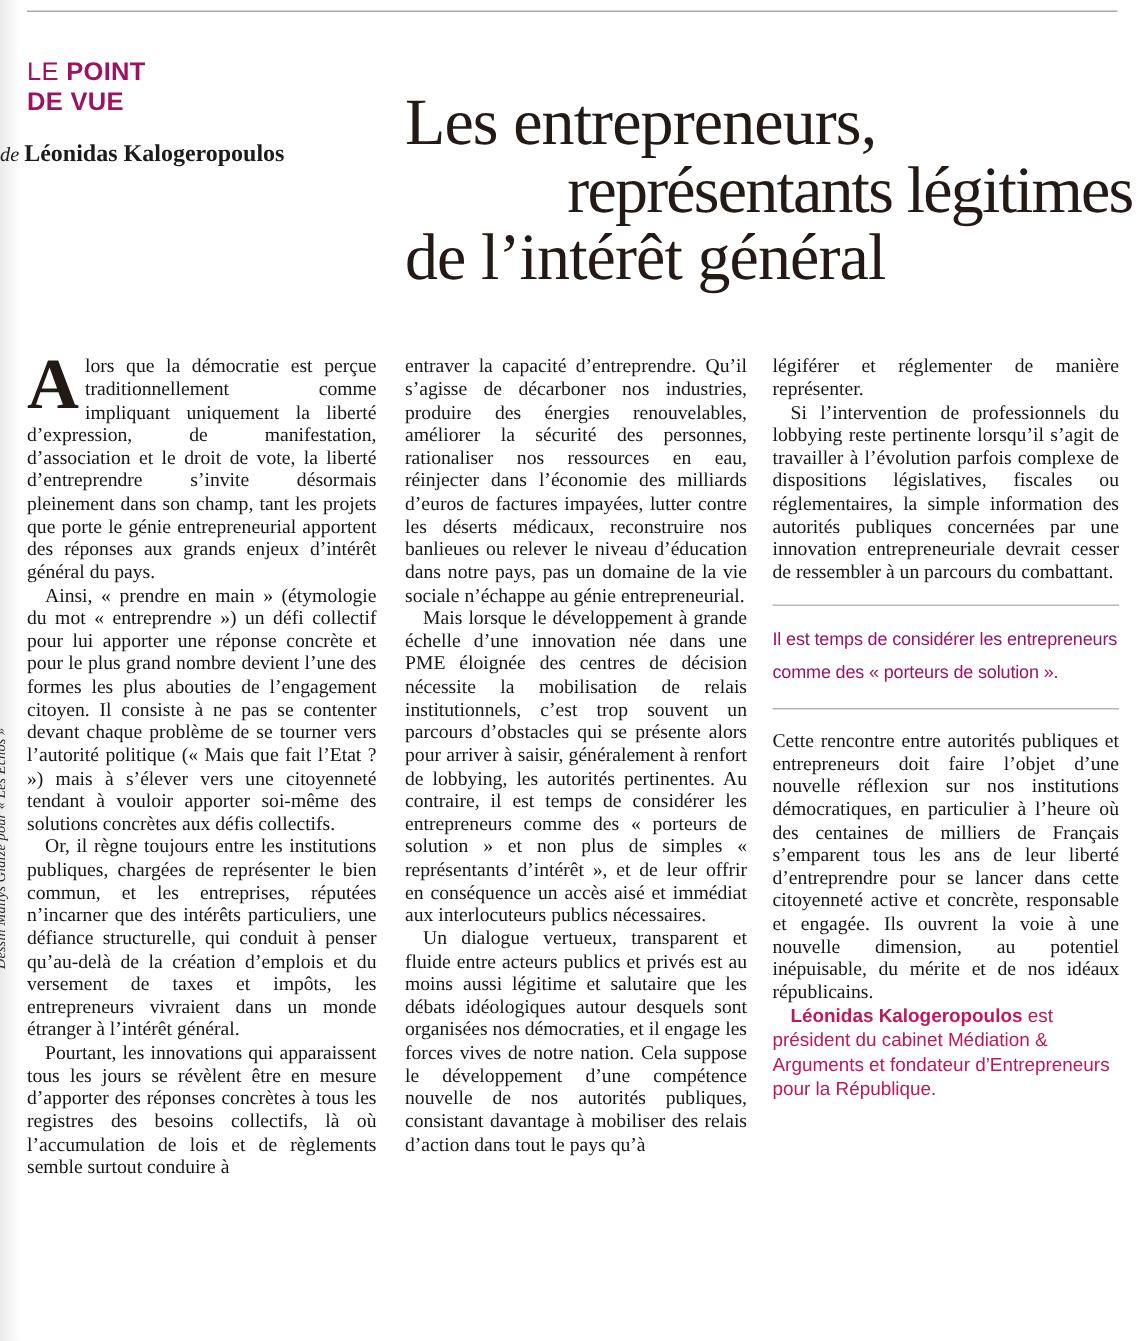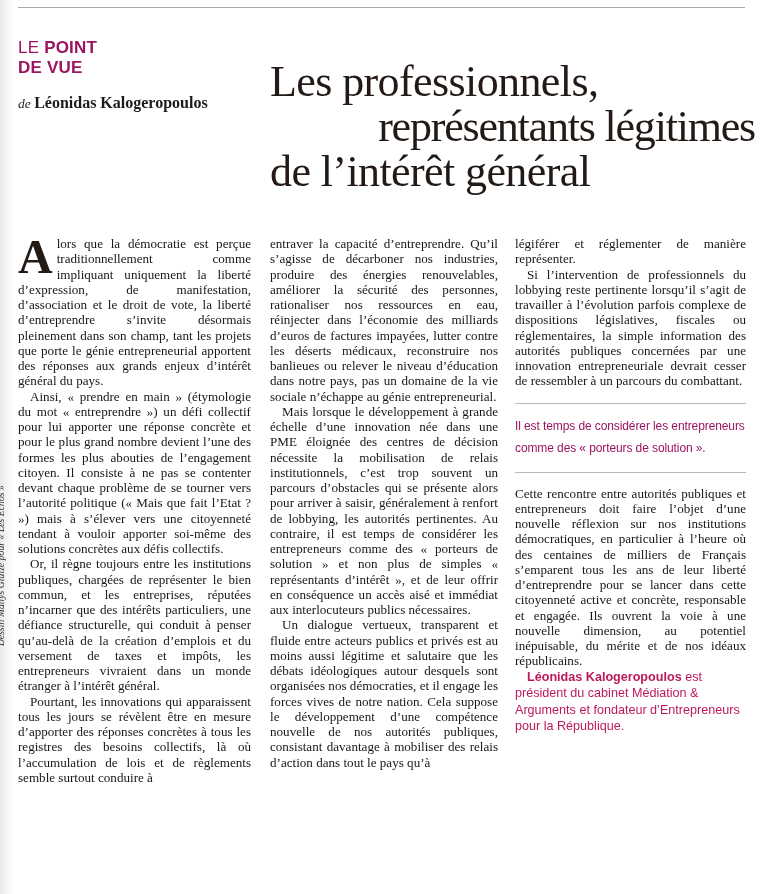--- a/index.html
+++ b/index.html
@@ -46,21 +46,21 @@
     font-size: 17px;
     line-height: 20px;
     letter-spacing: 0.2px;
     color: #9c1361;
   }
   .kicker .k-light { font-weight: 400; margin-top: 16px; }
   .kicker .k-bold  { font-weight: 700; }
 
   .byline {
     position: absolute;
-    left: 18px; top: 93px;
+    left: 0; top: 93px;
     width: 240px;
     font-size: 16px;
     line-height: 20px;
     color: #1b1b1b;
   }
   .byline .by-de {
     font-style: italic;
     font-size: 13.5px;
   }
   .byline .by-name { font-weight: 700; }
@@ -171,21 +171,21 @@
   <div class="kicker">
     <span class="k-light">LE </span><span class="k-bold">POINT</span><br>
     <span class="k-bold">DE VUE</span>
   </div>
 
   <div class="byline">
     <span class="by-de">de </span><span class="by-name">Léonidas Kalogeropoulos</span>
   </div>
 
   <h1 class="headline">
-    <span class="hl-line hl1">Les professionnels,</span>
+    <span class="hl-line hl1">Les entrepreneurs,</span>
     <span class="hl-line hl2">représentants légitimes</span>
     <span class="hl-line hl3">de l’intérêt général</span>
   </h1>
 
   <div class="credit">Dessin Maïlys Glaize pour « Les Echos »</div>
 
   <div class="col" id="col1">
     <p class="first"><span class="dropcap">A</span><span>lors que la démocratie est perçue traditionnellement comme impliquant uniquement la liberté d’expression, de manifestation, d’association et le droit de vote, la liberté d’entreprendre s’invite désormais pleinement dans son champ, tant les projets que porte le génie entrepreneurial apportent des réponses aux grands enjeux d’intérêt général du pays.</span></p>
     <p>Ainsi, « prendre en main » (étymologie du mot « entreprendre ») un défi collectif pour lui apporter une réponse concrète et pour le plus grand nombre devient l’une des formes les plus abouties de l’engagement citoyen. Il consiste à ne pas se contenter devant chaque problème de se tourner vers l’autorité politique (« Mais que fait l’Etat ? ») mais à s’élever vers une citoyenneté tendant à vouloir apporter soi-même des solutions concrètes aux défis collectifs.</p>
     <p>Or, il règne toujours entre les institutions publiques, chargées de représenter le bien commun, et les entreprises, réputées n’incarner que des intérêts particuliers, une défiance structurelle, qui conduit à penser qu’au-delà de la création d’emplois et du versement de taxes et impôts, les entrepreneurs vivraient dans un monde étranger à l’intérêt général.</p>

